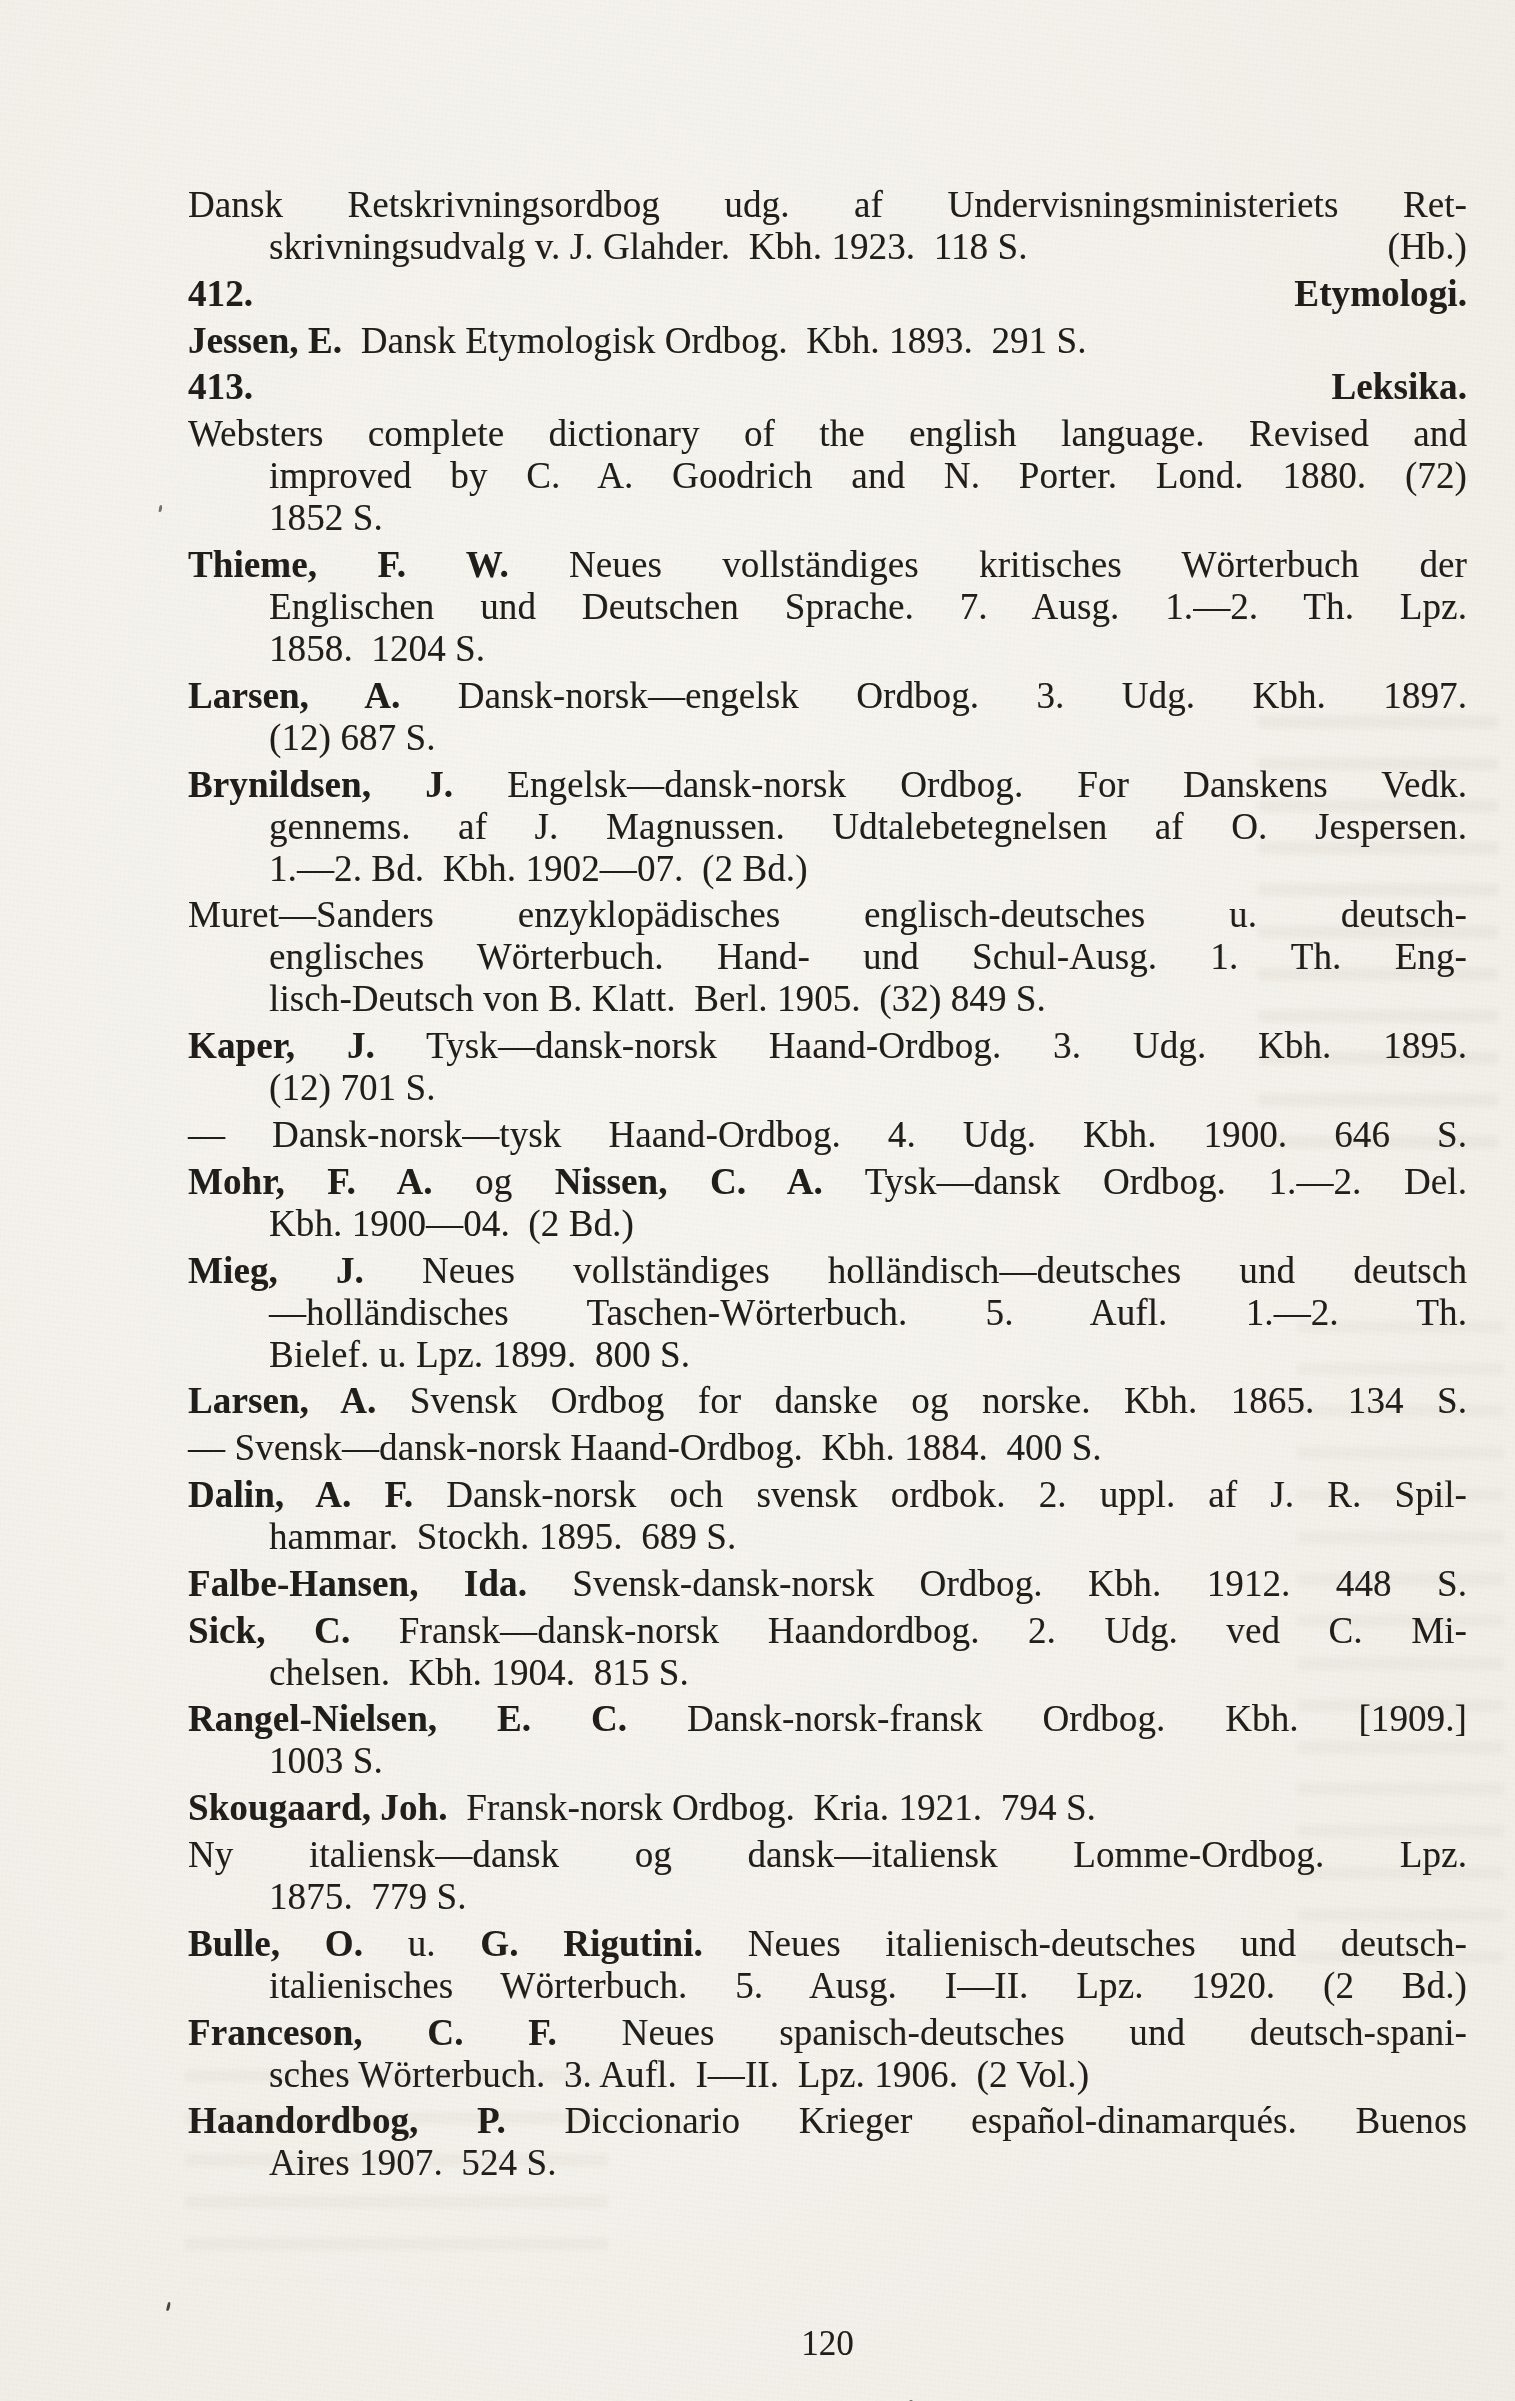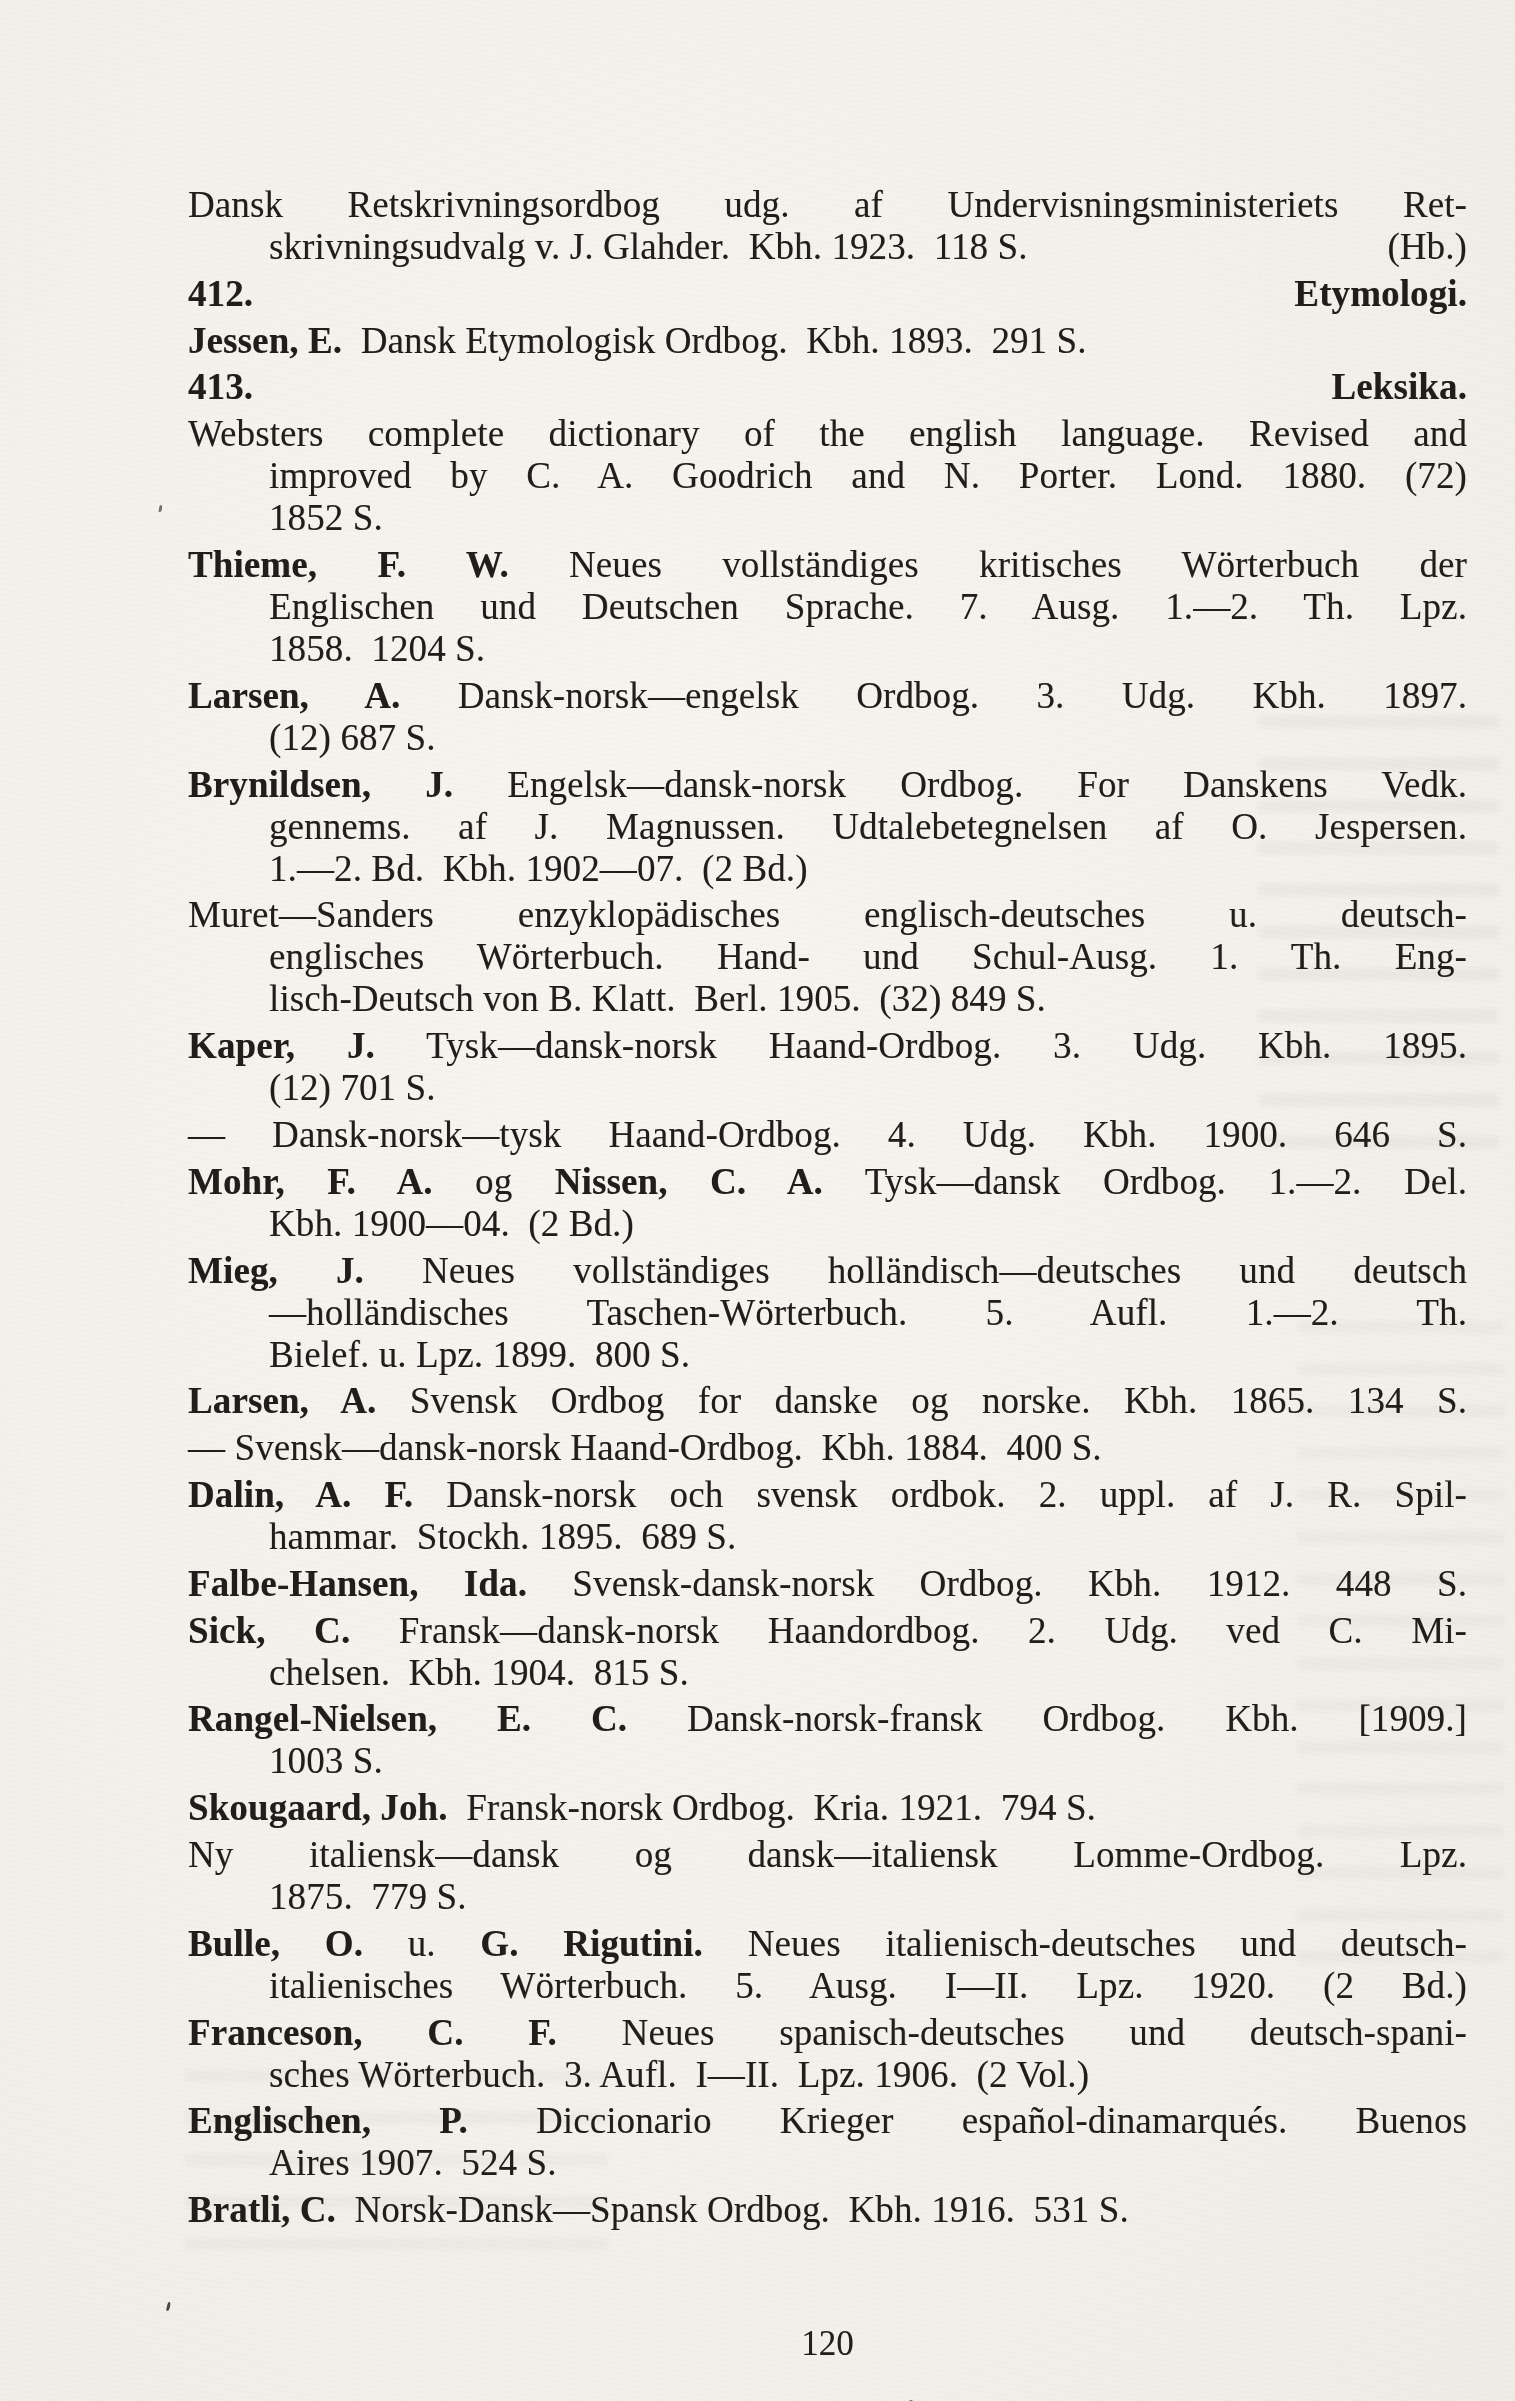--- a/index.html
+++ b/index.html
@@ -148,23 +148,20 @@
       </div>
       <div class="entry">
         <div class="line just"><span class="bold">Bulle, O.</span><span class="reg"> u. </span><span class="bold">G. Rigutini.</span><span class="reg"> Neues italienisch-deutsches und deutsch-</span></div>
         <div class="line ind just"><span class="reg">italienisches Wörterbuch. 5. Ausg. I—II. Lpz. 1920. (2 Bd.)</span></div>
       </div>
       <div class="entry">
         <div class="line just"><span class="bold">Franceson, C. F.</span><span class="reg"> Neues spanisch-deutsches und deutsch-spani-</span></div>
         <div class="line ind"><span class="reg">sches Wörterbuch. 3. Aufl. I—II. Lpz. 1906. (2 Vol.)</span></div>
       </div>
       <div class="entry">
-        <div class="line just"><span class="bold">Englischen, P.</span><span class="reg"> Diccionario Krieger español-dinamarqués. Buenos</span></div>
+        <div class="line just"><span class="bold">Haandordbog, P.</span><span class="reg"> Diccionario Krieger español-dinamarqués. Buenos</span></div>
         <div class="line ind"><span class="reg">Aires 1907. 524 S.</span></div>
-      </div>
-      <div class="entry">
-        <div class="line"><span class="bold">Bratli, C.</span><span class="reg"> Norsk-Dansk—Spansk Ordbog. Kbh. 1916. 531 S.</span></div>
       </div>
     </div>
 
   <div class="page-number">120</div>
 </div>
 
 
 </body></html>

